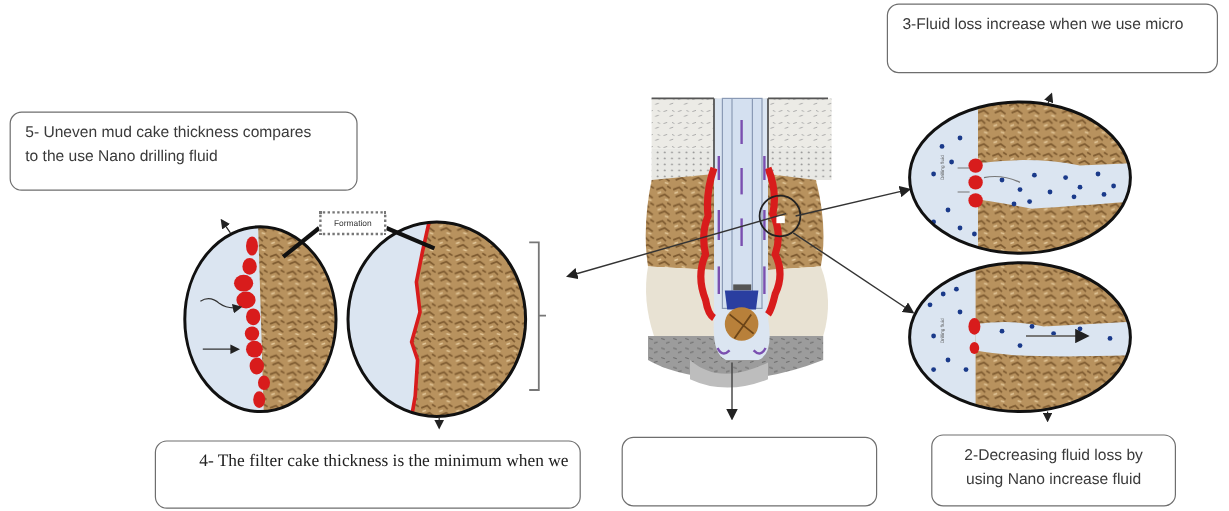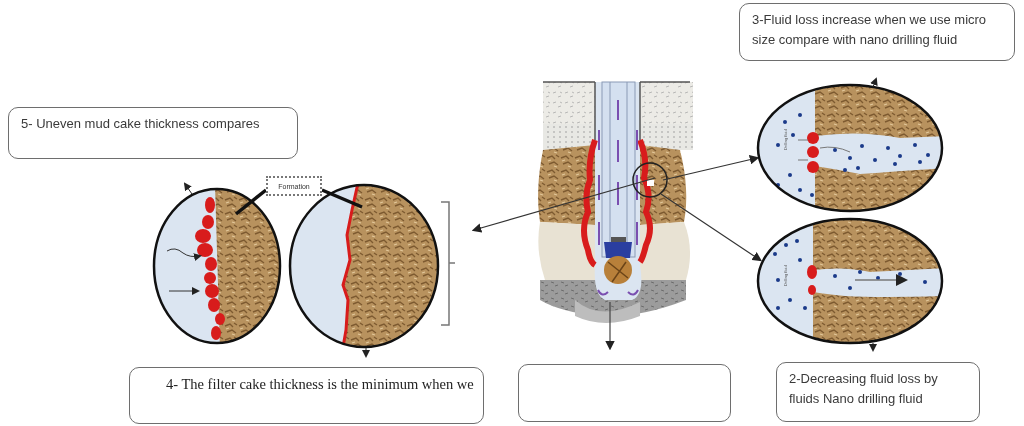--- a/index.html
+++ b/index.html
@@ -6,35 +6,35 @@
   body{width:1024px;height:426px;position:relative;overflow:hidden;font-family:"Liberation Sans",sans-serif;}
   .callout{position:absolute;background:#fff;border:1.5px solid #6e6e6e;border-radius:10px;box-sizing:border-box;color:#3a3a3a;font-size:13px;line-height:20px;padding:6px 12px;}
   .callout.serif{font-family:Liberation Serif, serif;font-size:14.5px;color:#222;padding-left:36px;}
   .callout span{display:block;white-space:nowrap;}
   svg{position:absolute;left:0;top:0;}
   .formation-label{position:absolute;left:266px;top:176px;width:56px;height:20px;border:2px dotted #777;background:#fff;font-size:7px;color:#333;display:flex;align-items:center;justify-content:center;box-sizing:border-box;}
 </style>
 </head>
 <body>
 
-<div class="callout" style="left:8px;top:107px;width:290px;height:52px;">
+<div class="callout" style="left:8px;top:93px;width:290px;height:66px;">
   <span>5- Uneven mud cake thickness compares</span>
+  <span>to the use Nano drilling fluid</span>
 </div>
 <div class="callout" style="left:739px;top:3px;width:276px;height:58px;">
   <span>3-Fluid loss increase when we use micro</span>
-  <span>size compare with nano drilling fluid</span>
 </div>
 <div class="callout serif" style="left:129px;top:367px;width:355px;height:57px;">
   <span>4- The filter cake thickness is the minimum when we</span>
 </div>
 <div class="callout" style="left:518px;top:364px;width:213px;height:58px;">
 </div>
-<div class="callout" style="left:776px;top:362px;width:204px;height:60px;">
+<div class="callout" style="left:776px;top:362px;width:204px;height:60px;text-align:center;">
   <span>2-Decreasing fluid loss by</span>
-  <span>fluids Nano drilling fluid</span>
+  <span>using Nano increase fluid</span>
 </div>
 
 <svg width="1024" height="426" viewBox="0 0 1024 426">
   <defs>
     <pattern id="rock" width="14" height="14" patternUnits="userSpaceOnUse">
       <rect width="14" height="14" fill="#b8925e"></rect>
       <path d="M1 4 L6 2 L9 5 M3 10 L8 8 L12 11 M10 1 L13 3" stroke="#7d5a30" stroke-width="1.4" fill="none"></path>
       <path d="M2 7 L5 6 M8 12 L11 13" stroke="#e2c79a" stroke-width="1.2" fill="none"></path>
     </pattern>
     <pattern id="speckle" width="12" height="10" patternUnits="userSpaceOnUse">

